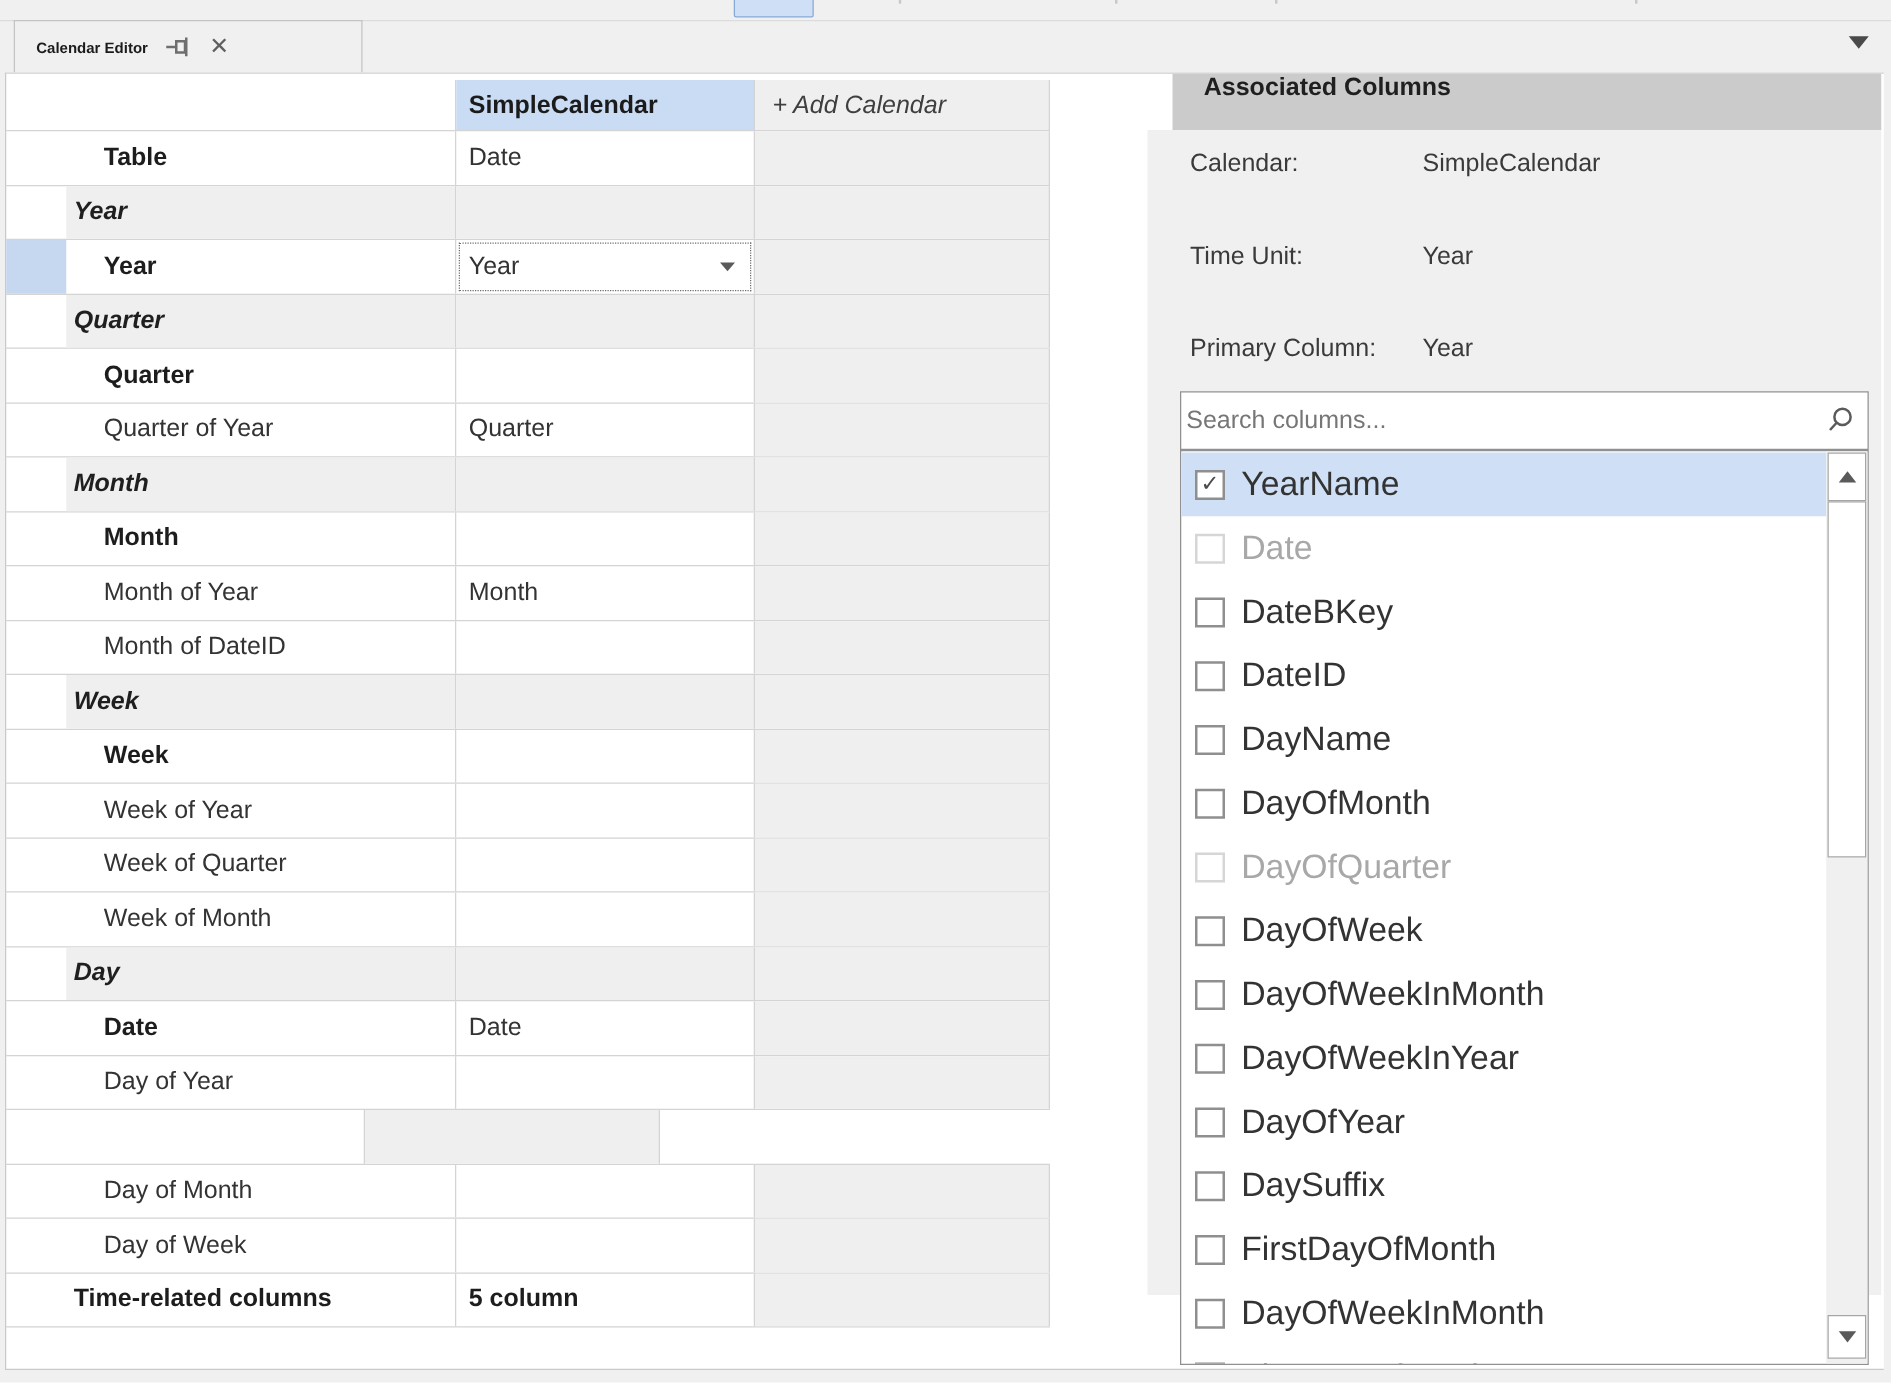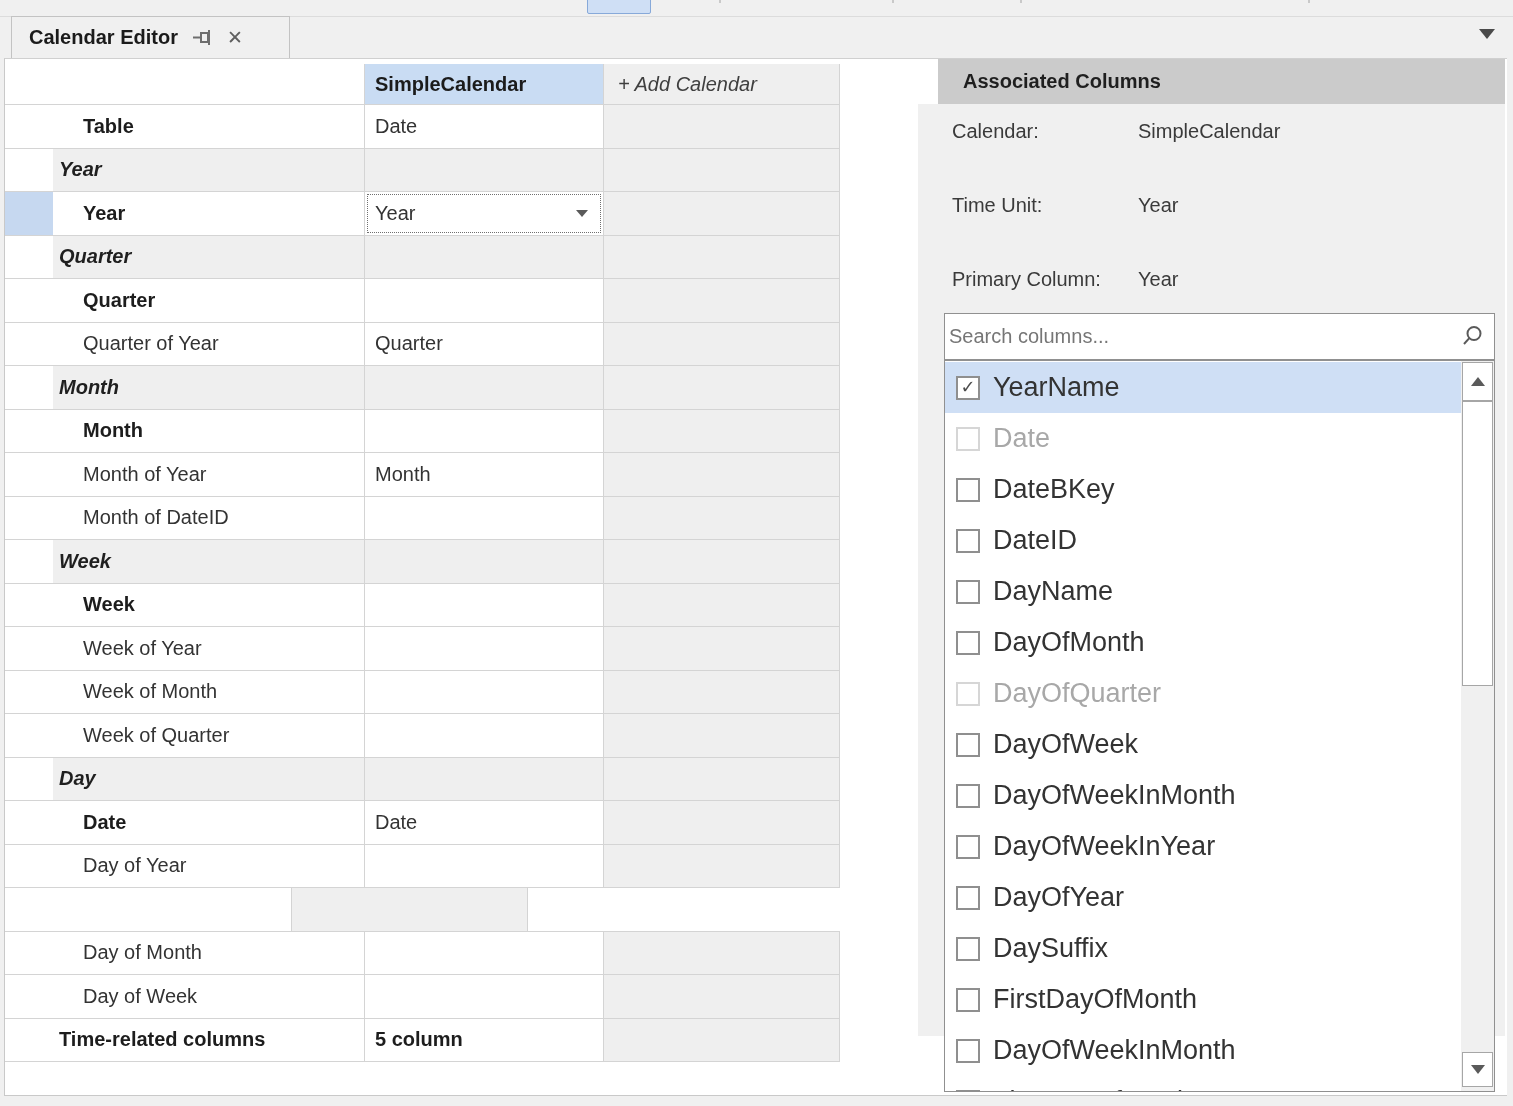--- a/index.html
+++ b/index.html
@@ -13,21 +13,21 @@
 
   
   .strip-line{left:0;top:16px;width:100%;height:1px;background:#dcdcdc;}
   .strip-btn{left:587px;top:-4px;width:62px;height:16px;background:#cfdff5;border:1px solid #87a9d9;border-radius:2px;}
   .tick{top:0;width:2px;height:3px;background:#c9c9c9;}
 
   
   .tab{left:11px;top:16px;width:279px;height:42px;box-sizing:border-box;
     background:#f0f0f0;border:1px solid #c3c3c3;border-bottom:none;
     display:flex;align-items:center;padding:0 14px 0 17px;}
-  .tab-title{font-weight:bold;font-size:20px;color:#1b1b1b;}
+  .tab-title{font-weight:bold;font-size:12px;color:#1b1b1b;}
   .tab .pin{margin-left:14px;display:flex;align-items:center;}
   .tab .close{margin-left:13px;font-size:19px;color:#5f5f5f;line-height:1;}
 
   
   .docdd{left:1479px;top:29px;width:0;height:0;border-left:8px solid transparent;border-right:8px solid transparent;border-top:10px solid #4a4a4a;}
 
   
   .frame{left:4px;top:58px;width:1502px;height:1036px;background:#ffffff;
     border-left:1px solid #c9c9c9;border-top:1px solid #d0d0d0;border-bottom:1px solid #c9c9c9;box-sizing:content-box;}
 
@@ -46,21 +46,21 @@
   .group .c1,.group .c2{background:var(--group_row_bg,#efefef);}
   .item-bold .c1,.summary .c1{font-weight:bold;color:#1d1d1d;}
   .summary .c1{padding-left:6px;}
   .summary .c2{font-weight:bold;color:#1d1d1d;}
   .sel .c0{background:var(--selection_blue,#c6d8f0);}
   .dd{position:absolute;left:2px;top:2px;right:2px;bottom:2px;border:1px dotted #6f6f6f;background:#fff;display:flex;align-items:center;padding-left:7px;}
   .dd .caret{position:absolute;right:12px;top:50%;margin-top:-3px;width:0;height:0;border-left:6px solid transparent;border-right:6px solid transparent;border-top:7px solid #5a5a5a;}
 
   
   .band{left:938px;top:59px;width:567px;height:45px;background:var(--panel_header_bg,#cbcbcb);
-    display:flex;align-items:center;padding-left:25px;box-sizing:border-box;font-weight:bold;font-size:20px;color:#1f1f1f;}
+    display:flex;padding-left:25px;box-sizing:border-box;font-weight:bold;font-size:20px;color:#1f1f1f;}
   .pbody{left:918px;top:104px;width:587px;height:932px;background:var(--panel_body_bg,#f0f0f0);}
   .inforow{position:absolute;left:34px;width:540px;font-size:20px;color:#3a3a3a;display:flex;}
   .inforow .ilabel{display:inline-block;width:186px;}
   .searchbox{position:absolute;left:26px;top:209px;width:551px;height:47px;box-sizing:border-box;
     border:1px solid #909090;background:#fff;display:flex;align-items:center;}
   .search-input{flex:1;border:none;outline:none;background:transparent;font-family:inherit;font-size:20px;color:#333;padding:0 0 0 4px;}
   .search-input::placeholder{color:#767676;opacity:1;}
   .searchbox svg{margin-right:10px;flex:none;}
   .listbox{position:absolute;left:26px;top:256px;width:551px;height:732px;box-sizing:border-box;border:1px solid #909090;background:#fff;overflow:hidden;}
   .items{position:absolute;left:0;top:1px;right:33px;}
@@ -195,27 +195,27 @@
           <div class="gc c3"></div>
         </div>
         <div class="grow item">
           <div class="gc c0"></div>
           <div class="gc c1">Week of Year</div>
           <div class="gc c2"></div>
           <div class="gc c3"></div>
         </div>
         <div class="grow item">
           <div class="gc c0"></div>
+          <div class="gc c1">Week of Quarter</div>
+          <div class="gc c2"></div>
+          <div class="gc c3"></div>
+        </div>
+        <div class="grow item">
+          <div class="gc c0"></div>
           <div class="gc c1">Week of Month</div>
-          <div class="gc c2"></div>
-          <div class="gc c3"></div>
-        </div>
-        <div class="grow item">
-          <div class="gc c0"></div>
-          <div class="gc c1">Week of Quarter</div>
           <div class="gc c2"></div>
           <div class="gc c3"></div>
         </div>
         <div class="grow group">
           <div class="gc c0"></div>
           <div class="gc c1">Day</div>
           <div class="gc c2"></div>
           <div class="gc c3"></div>
         </div>
         <div class="grow item-bold">

